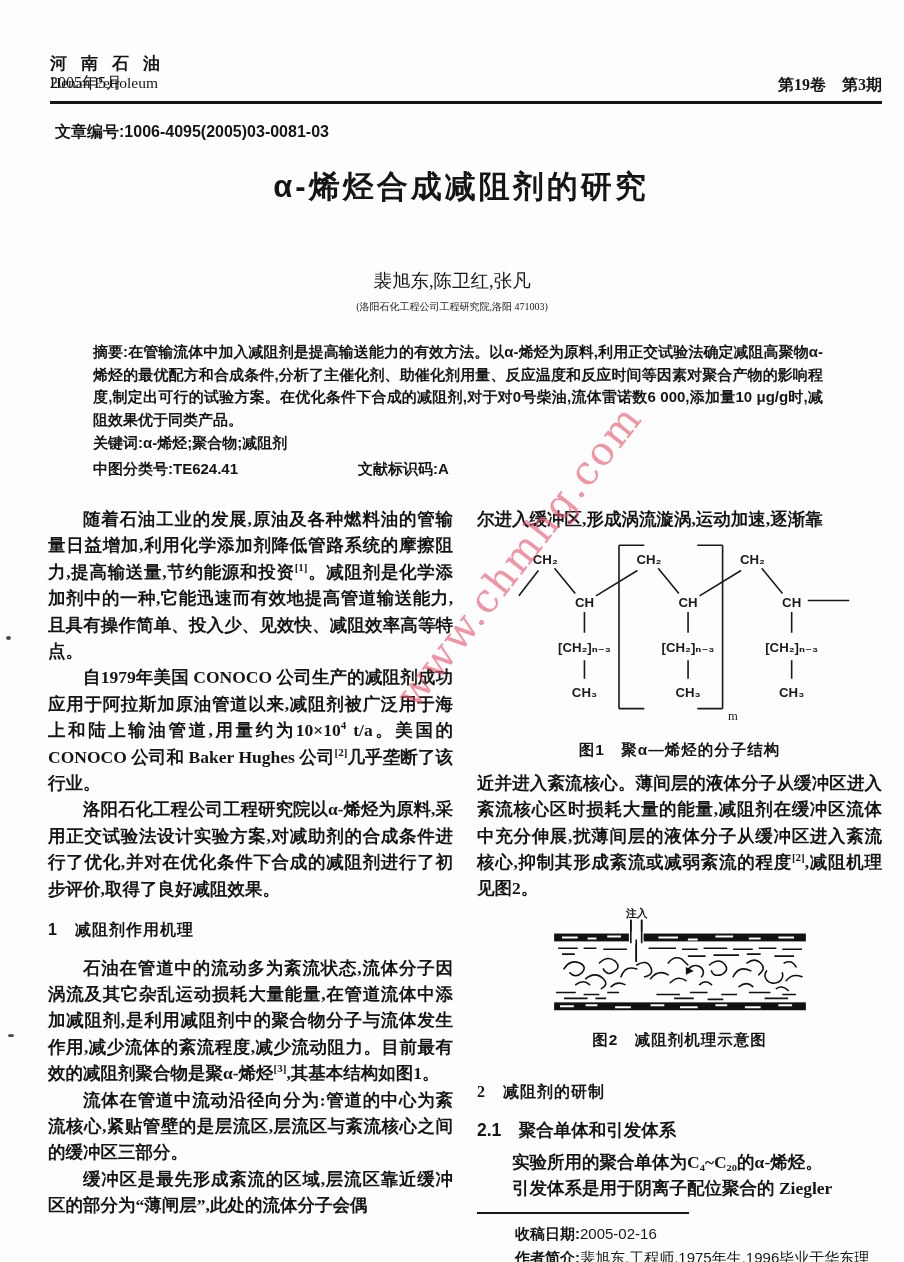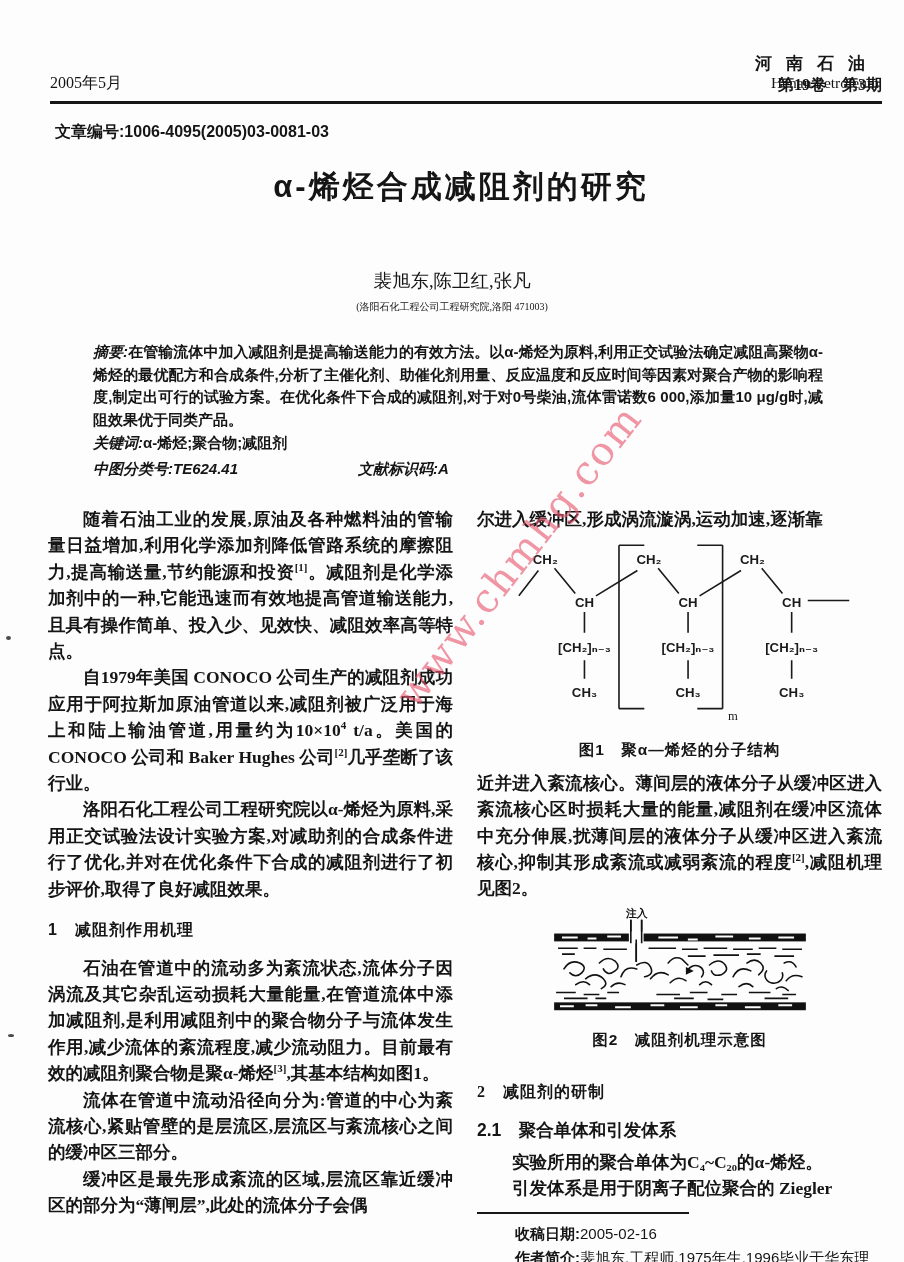--- a/index.html
+++ b/index.html
@@ -9,38 +9,38 @@
     font-family:"Liberation Serif","DejaVu Serif",serif;
   }
   
   .header{
     position:absolute;top:54px;left:50px;width:832px;height:50px;
     border-bottom:3px solid #161616;
     display:flex;justify-content:space-between;align-items:flex-end;
     padding-bottom:3px;box-sizing:border-box;
   }
   .header .date{font-size:16px;padding-bottom:4px;}
-  .header .journal{position:absolute;left:0;right:3px;top:0;text-align:right;line-height:1.15;}
+  .header .journal{position:absolute;left:0;right:3px;top:0;text-align:left;line-height:1.15;}
   .header .journal .cn{font-size:17px;font-weight:bold;letter-spacing:14px;}
   .header .journal .en{font-size:15.5px;}
   .header .issue{font-size:16px;font-weight:bold;padding-bottom:2px;}
   
   .article-id{position:absolute;top:122px;left:55px;font-size:16px;font-weight:bold;
     font-family:"Liberation Sans","DejaVu Sans",sans-serif;}
   .title{position:absolute;top:166px;left:0;width:100%;text-align:center;
     font-size:31px;font-weight:bold;letter-spacing:3px;
     font-family:"Liberation Sans","DejaVu Sans",sans-serif;margin-left:9px;}
   .authors{position:absolute;top:268px;left:0;width:100%;text-align:center;font-size:18.5px;}
   .affiliation{position:absolute;top:300px;left:0;width:100%;text-align:center;font-size:10px;}
   .abstract{
     position:absolute;top:341px;left:93px;width:730px;
     font-size:15px;line-height:22.6px;text-align:justify;font-weight:600;
     font-family:"Liberation Sans","DejaVu Sans",sans-serif;
   }
-  .abstract b{font-weight:800;font-style:italic;}
+  .abstract b{font-weight:800;}
   .abstract .kw{margin-top:1px;}
   .abstract .clc-row{margin-top:3px;display:flex;gap:8px;}
   .abstract .clc-row .doc-code{margin-left:112px;}
   
   .columns{position:absolute;top:506px;left:48px;width:834px;display:flex;gap:24px;}
   .col{width:405px;font-size:17.5px;line-height:26.4px;text-align:justify;}
   .col p{margin:0;text-indent:2em;font-weight:bold;}
   .col p.noindent{text-indent:0;}
   .sec-h1{
     font-family:"Liberation Sans","DejaVu Sans",sans-serif;

